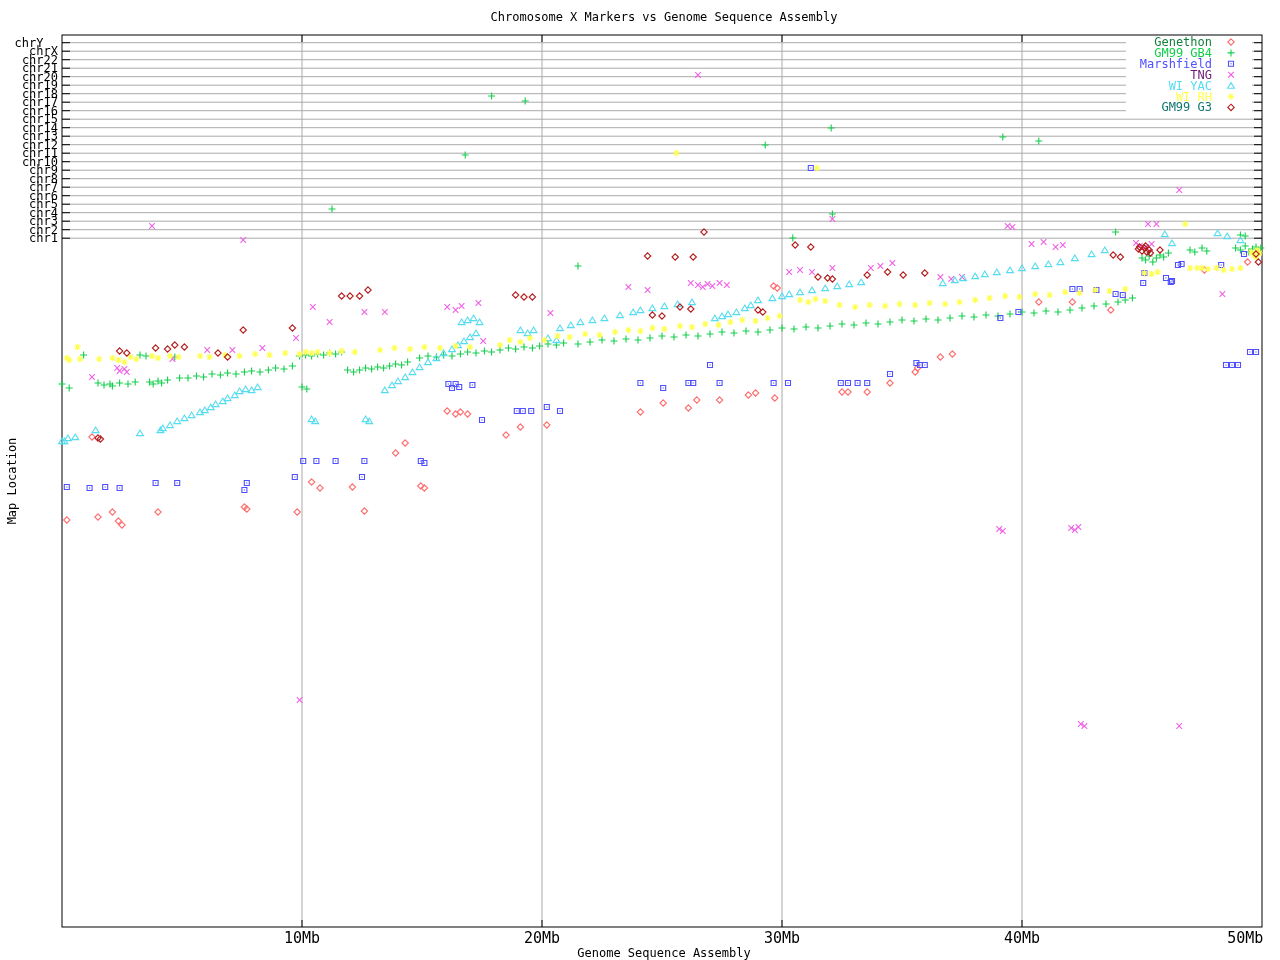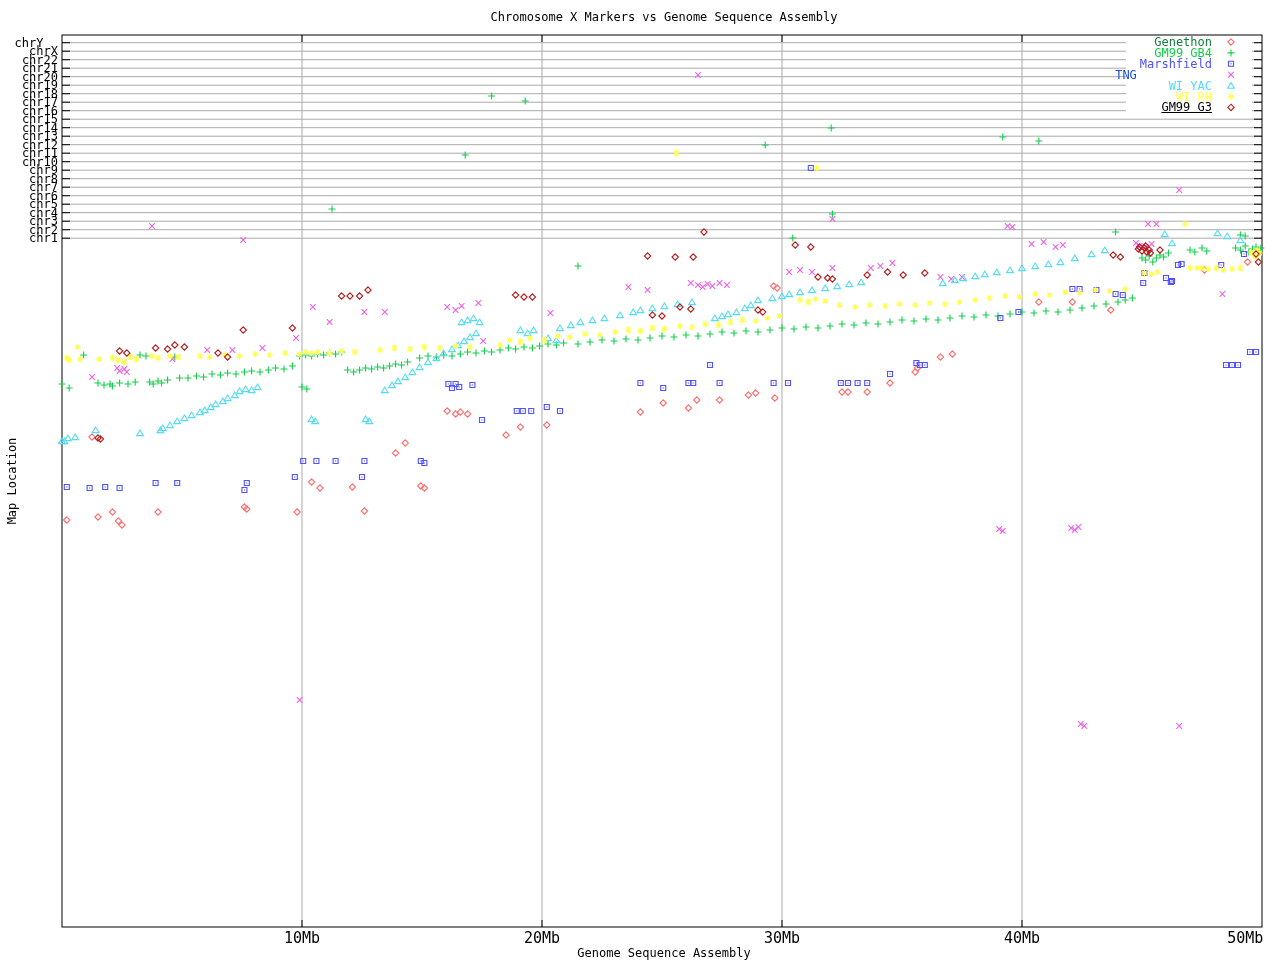--- a/index.html
+++ b/index.html
@@ -737,20 +737,20 @@
       <div class="chrlbl" style="top: 223.7px;">chr2</div>
       <div class="chrlbl" style="top: 232.2px;">chr1</div>
       <div class="xticklbl" style="left: 262px; top: 932px;">10Mb</div>
       <div class="xticklbl" style="left: 502px; top: 932px;">20Mb</div>
       <div class="xticklbl" style="left: 742px; top: 932px;">30Mb</div>
       <div class="xticklbl" style="left: 982px; top: 932px;">40Mb</div>
       <div class="xticklbl" style="left: 1205.2px; top: 932px;">50Mb</div>
       <div class="leglbl" style="top: 36px; color: #15803d;">Genethon</div>
       <div class="leglbl" style="top: 46.9px; color: rgb(18, 207, 74);">GM99 GB4</div>
       <div class="leglbl" style="top: 57.8px; color: rgb(80, 80, 255);">Marshfield</div>
-      <div class="leglbl" style="top: 68.7px; color: #1d4ed8; text-align: center;">TNG</div>
+      <div class="leglbl" style="top: 68.7px; color: #701a75;">TNG</div>
       <div class="leglbl" style="top: 79.6px; color: rgb(85, 220, 240);">WI YAC</div>
       <div class="leglbl" style="top: 90.5px; color: rgb(255, 255, 80);">WI RH</div>
-      <div class="leglbl" style="top: 101.4px; color: #000000; text-decoration: underline;">GM99 G3</div>
+      <div class="leglbl" style="top: 101.4px; color: #0f766e;">GM99 G3</div>
     </div>
   <div class="xtitle">Genome Sequence Assembly</div>
   <div class="ytitle">Map Location</div>
 </div>
 
 </body></html>

